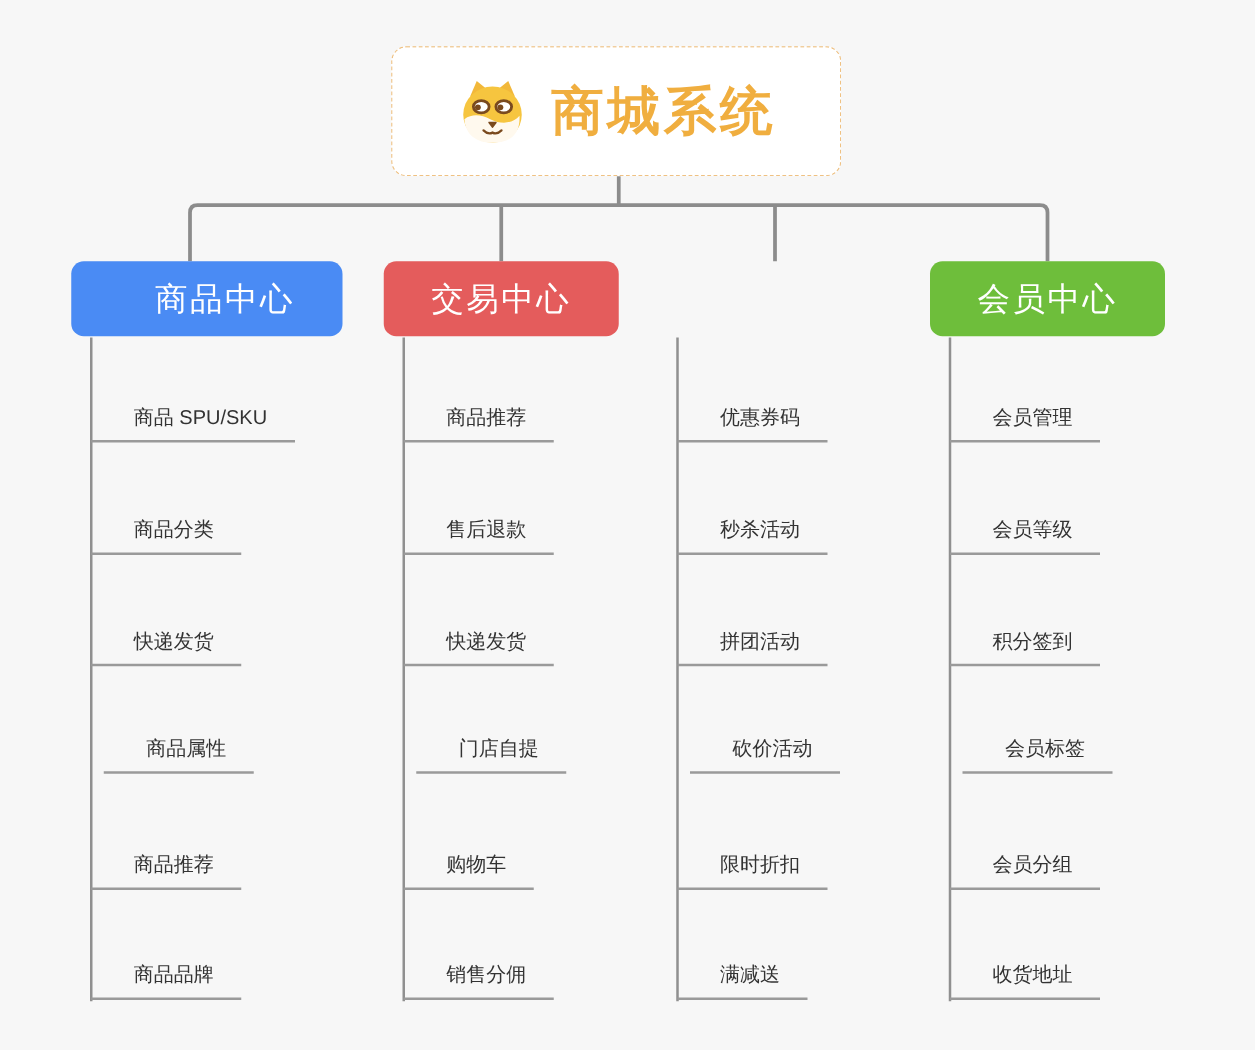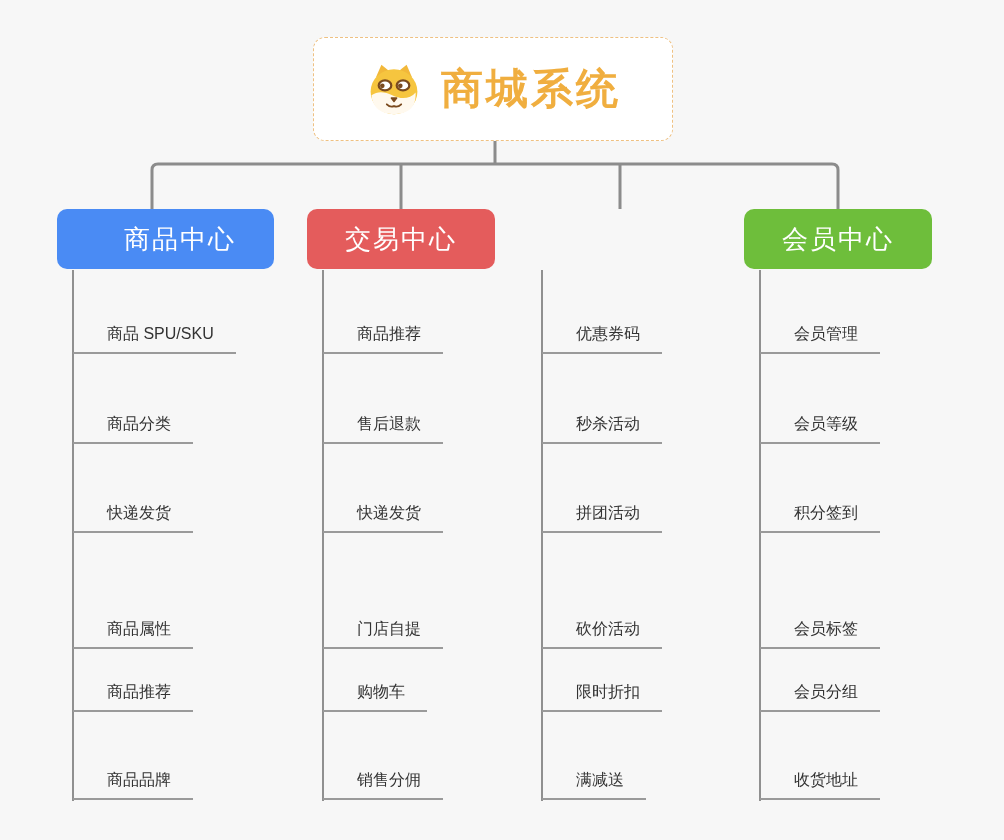--- a/index.html
+++ b/index.html
@@ -45,21 +45,21 @@
     position:absolute;
     transform:translateY(-100%);
     padding:0 22px 7px 34px;
     border-bottom:2px solid #9a9a9a;
     font-size:16px;color:#333333;
     white-space:nowrap;
     cursor:pointer;
   }
   .lc1{left:73px;} .lc2{left:323px;} .lc3{left:542px;} .lc4{left:760px;}
   .r1{top:354px;} .r2{top:444px;} .r3{top:533px;}
-  .r4{top:649px;} .r5{top:712px;} .r6{top:800px;}
+  .r4{top:619px;margin-left:10px;} .r5{top:712px;} .r6{top:800px;}
 </style>
 </head>
 <body>
 
 <div class="canvas">
 
   <svg class="connectors" viewBox="0 0 1004 840" xmlns="http://www.w3.org/2000/svg">
 
     <path d="M495,141 V164 M152,209 V170 Q152,164 158,164 H832 Q838,164 838,170 V209 M401,164 V209 M620,164 V209" fill="none" stroke="#8c8c8c" stroke-width="3"></path>
 

